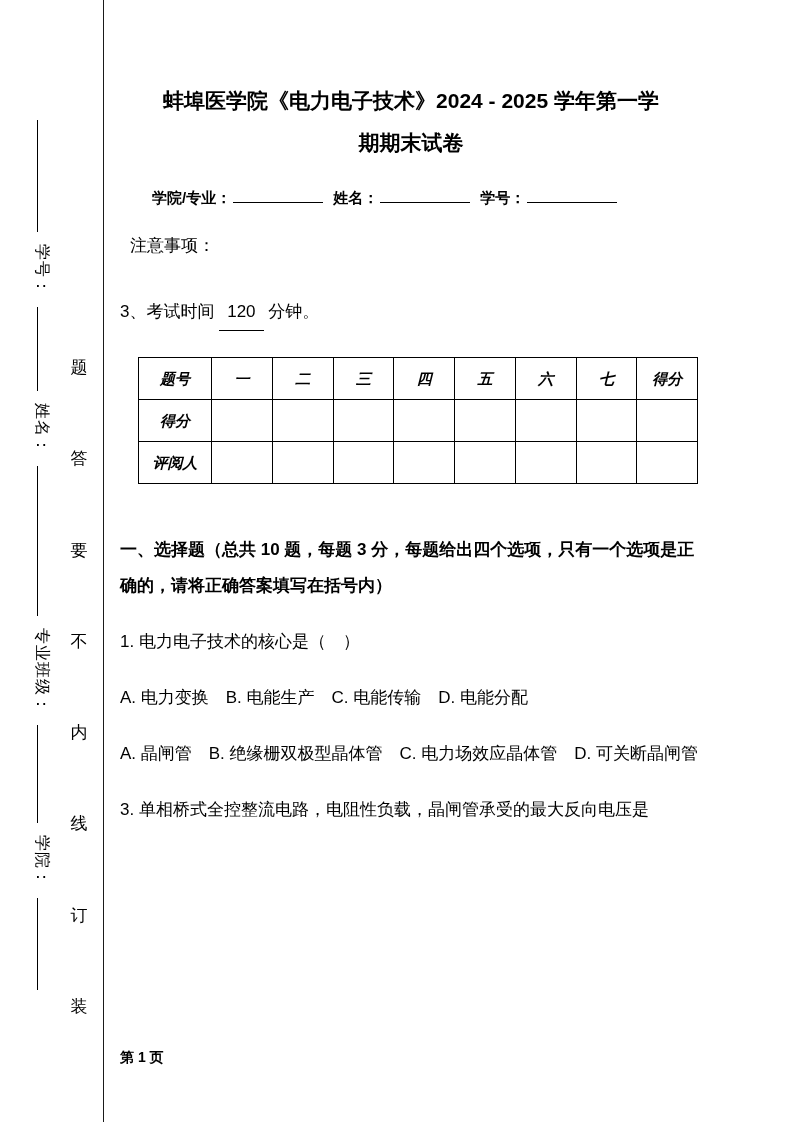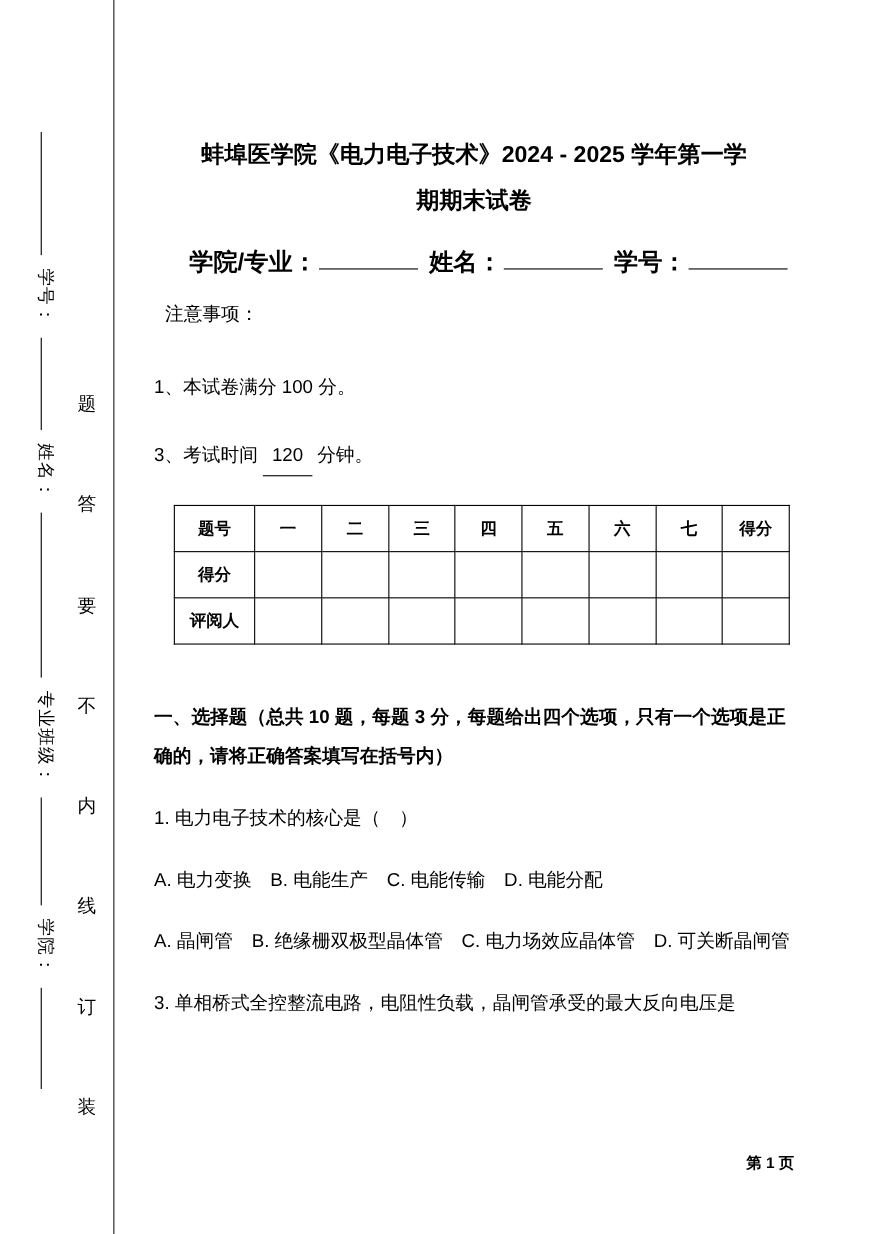--- a/index.html
+++ b/index.html
@@ -56,41 +56,41 @@
     width: 20px;
     display: flex;
     flex-direction: column;
     justify-content: space-between;
     align-items: center;
     font-size: 17px;
   }
   
   .content {
     position: absolute;
-    left: 140px;
+    left: 120px;
     top: 0;
     width: 582px;
     height: 100%;
-    padding-top: 120px;
+    padding-top: 80px;
     box-sizing: border-box;
     font-size: 17px;
     line-height: 36px;
   }
   .title {
     margin: 0 0 16px 0;
     font-size: 21px;
     font-weight: bold;
     text-align: center;
     line-height: 42px;
   }
   .info-line {
     margin: 0 0 12px 0;
     padding-left: 32px;
     font-weight: bold;
-    font-size: 22px;
+    font-size: 15px;
     line-height: 36px;
   }
   .blank {
     display: inline-block;
     width: 90px;
     height: 1em;
     border-bottom: 1.5px solid #000;
     margin: 0 10px 0 2px;
     vertical-align: baseline;
   }
@@ -109,32 +109,33 @@
     table-layout: fixed;
     width: 560px;
   }
   .score-table th, .score-table td {
     border: 1px solid #000;
     height: 41px;
     text-align: center;
     vertical-align: middle;
     font-size: 15px;
     padding: 0;
+    font-style: italic;
   }
   .score-table th { font-weight: bold; }
   .score-table .label-col { width: 72px; }
   .section-heading { margin: 48px 0 20px 0; font-weight: bold; }
   .question { margin: 0 0 20px 0; }
   .options { margin: 0 0 20px 0; }
   .footer {
     position: absolute;
     left: 0;
     bottom: 56px;
     width: 582px;
-    text-align: right;
+    text-align: left;
     font-size: 14px;
     font-weight: bold;
     line-height: 18px;
   }
 </style>
 </head>
 <body>
 
 <div class="page">
 
@@ -158,21 +159,20 @@
   <div class="content">
 
     <h1 class="title"><span>蚌埠医学院《电力电子技术》2024 - 2025 学年第一学</span><br><span>期期末试卷</span></h1>
 
     <div class="info-line">
       <span>学院/专业：</span><span class="blank"></span><span>姓名：</span><span class="blank"></span><span>学号：</span><span class="blank"></span>
     </div>
 
     <p class="notice-heading">注意事项：</p>
 
-    <p class="note">1、本试卷满分 100 分。</p>
 
     <p class="note"><span>3、考试时间</span> <span class="uline">120</span> <span>分钟。</span></p>
 
     <table class="score-table">
       <tbody>
           <tr>
         <th class="label-col">题号</th>
         <th>一</th>
         <th>二</th>
         <th>三</th>

